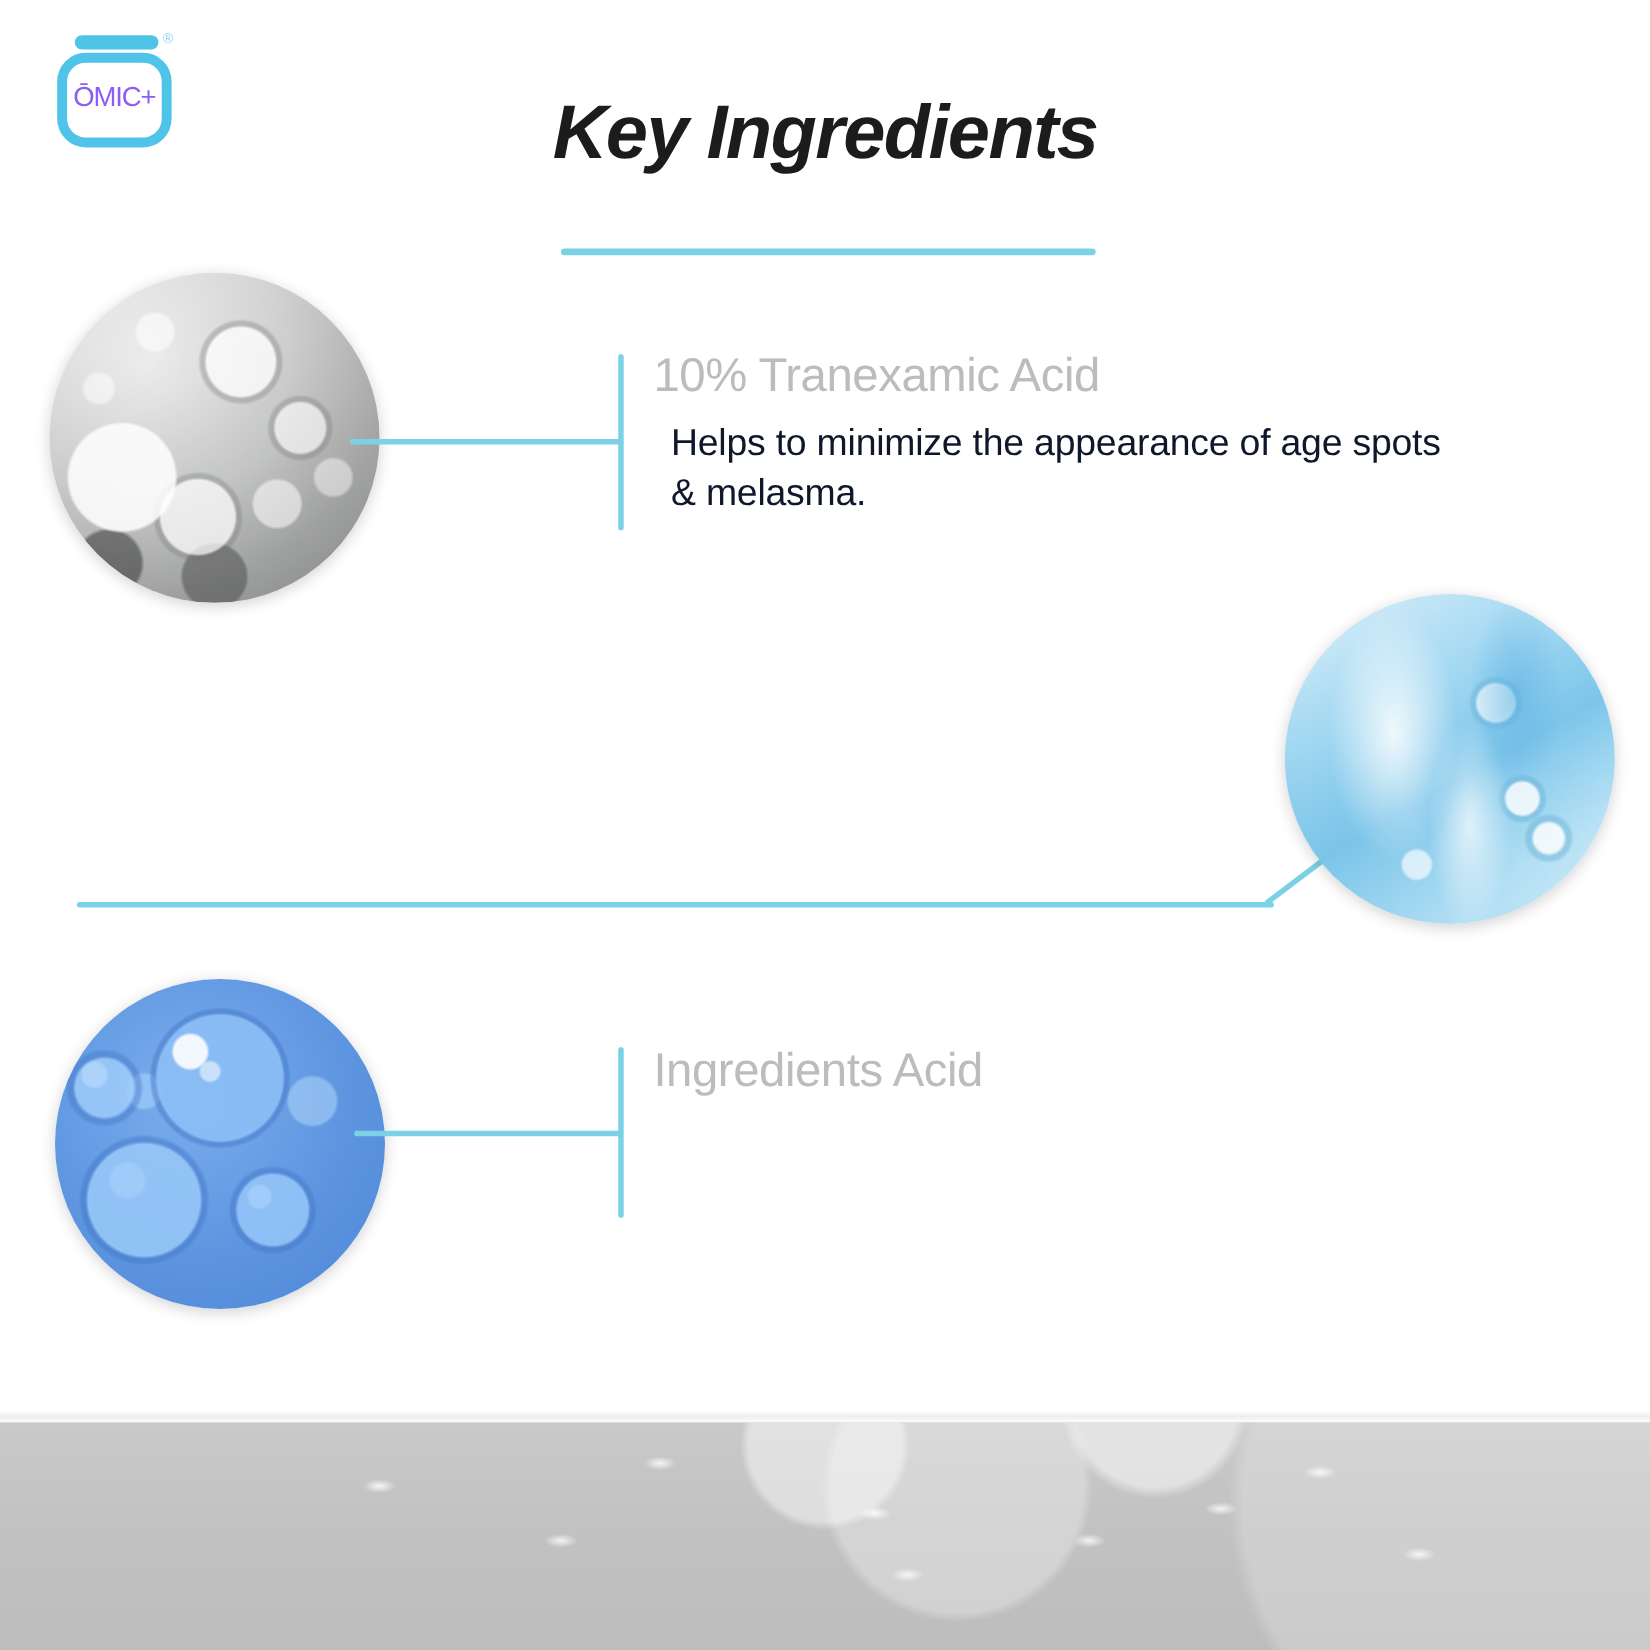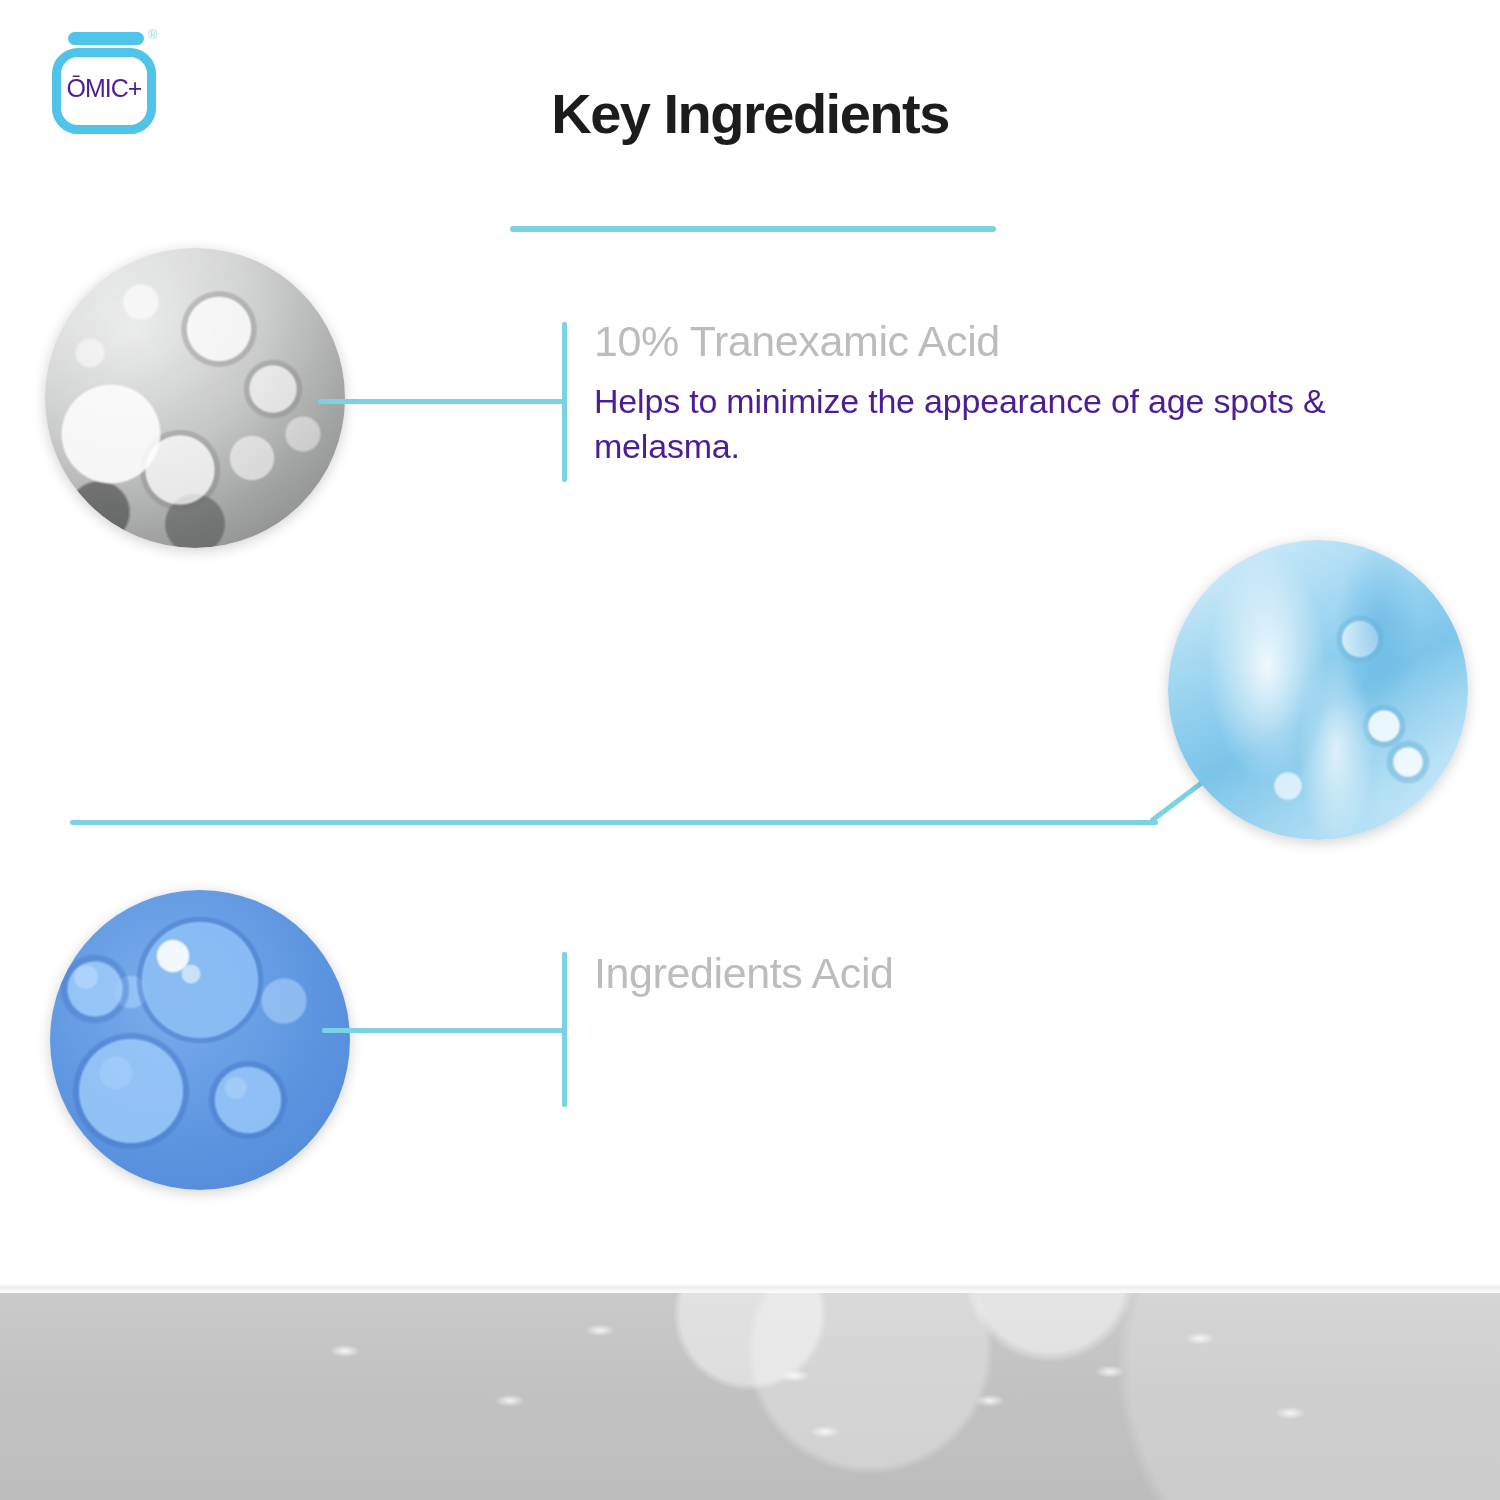--- a/index.html
+++ b/index.html
@@ -53,37 +53,38 @@
     background: #ffffff;
   }
   #logo .logo-word {
     position: absolute;
     left: 0;
     top: 58px;
     width: 124px;
     text-align: center;
     font-size: 25px;
     letter-spacing: -1px;
-    color: #4c1d95;
+    color: #8b5cf6;
     font-weight: 400;
     line-height: 1;
   }
 
   
   #title {
     position: absolute;
     left: 0;
     top: 86px;
     width: 1500px;
     text-align: center;
-    font-size: 56px;
+    font-size: 69px;
     font-weight: 700;
     color: #1c1c1c;
     letter-spacing: -1.5px;
     line-height: 1;
+    font-style: italic;
   }
   #title-underline {
     position: absolute;
     left: 510px;
     top: 226px;
     width: 486px;
     height: 6px;
     background: #7BD2E4;
     border-radius: 3px;
   }
@@ -197,23 +198,23 @@
     font-size: 43px;
     font-weight: 400;
     color: #BCBCBC;
     line-height: 1.1;
     margin: 0 0 14px 0;
     letter-spacing: -0.4px;
   }
   .ing-desc {
     font-size: 34px;
     font-weight: 400;
-    color: #4c1d95;
+    color: #0f172a;
     line-height: 1.32;
-    margin: 0;
+    margin: 16px;
     letter-spacing: -0.2px;
   }
 
   #block-tranexamic { position: absolute; left: 594px; top: 318px; width: 760px; }
   #block-glycerin   { position: absolute; left: 74px;  top: 612px; width: 960px; }
   #block-hyaluronic { position: absolute; left: 594px; top: 950px; width: 900px; }
 
   
   #bottom-divider {
     position: absolute;

